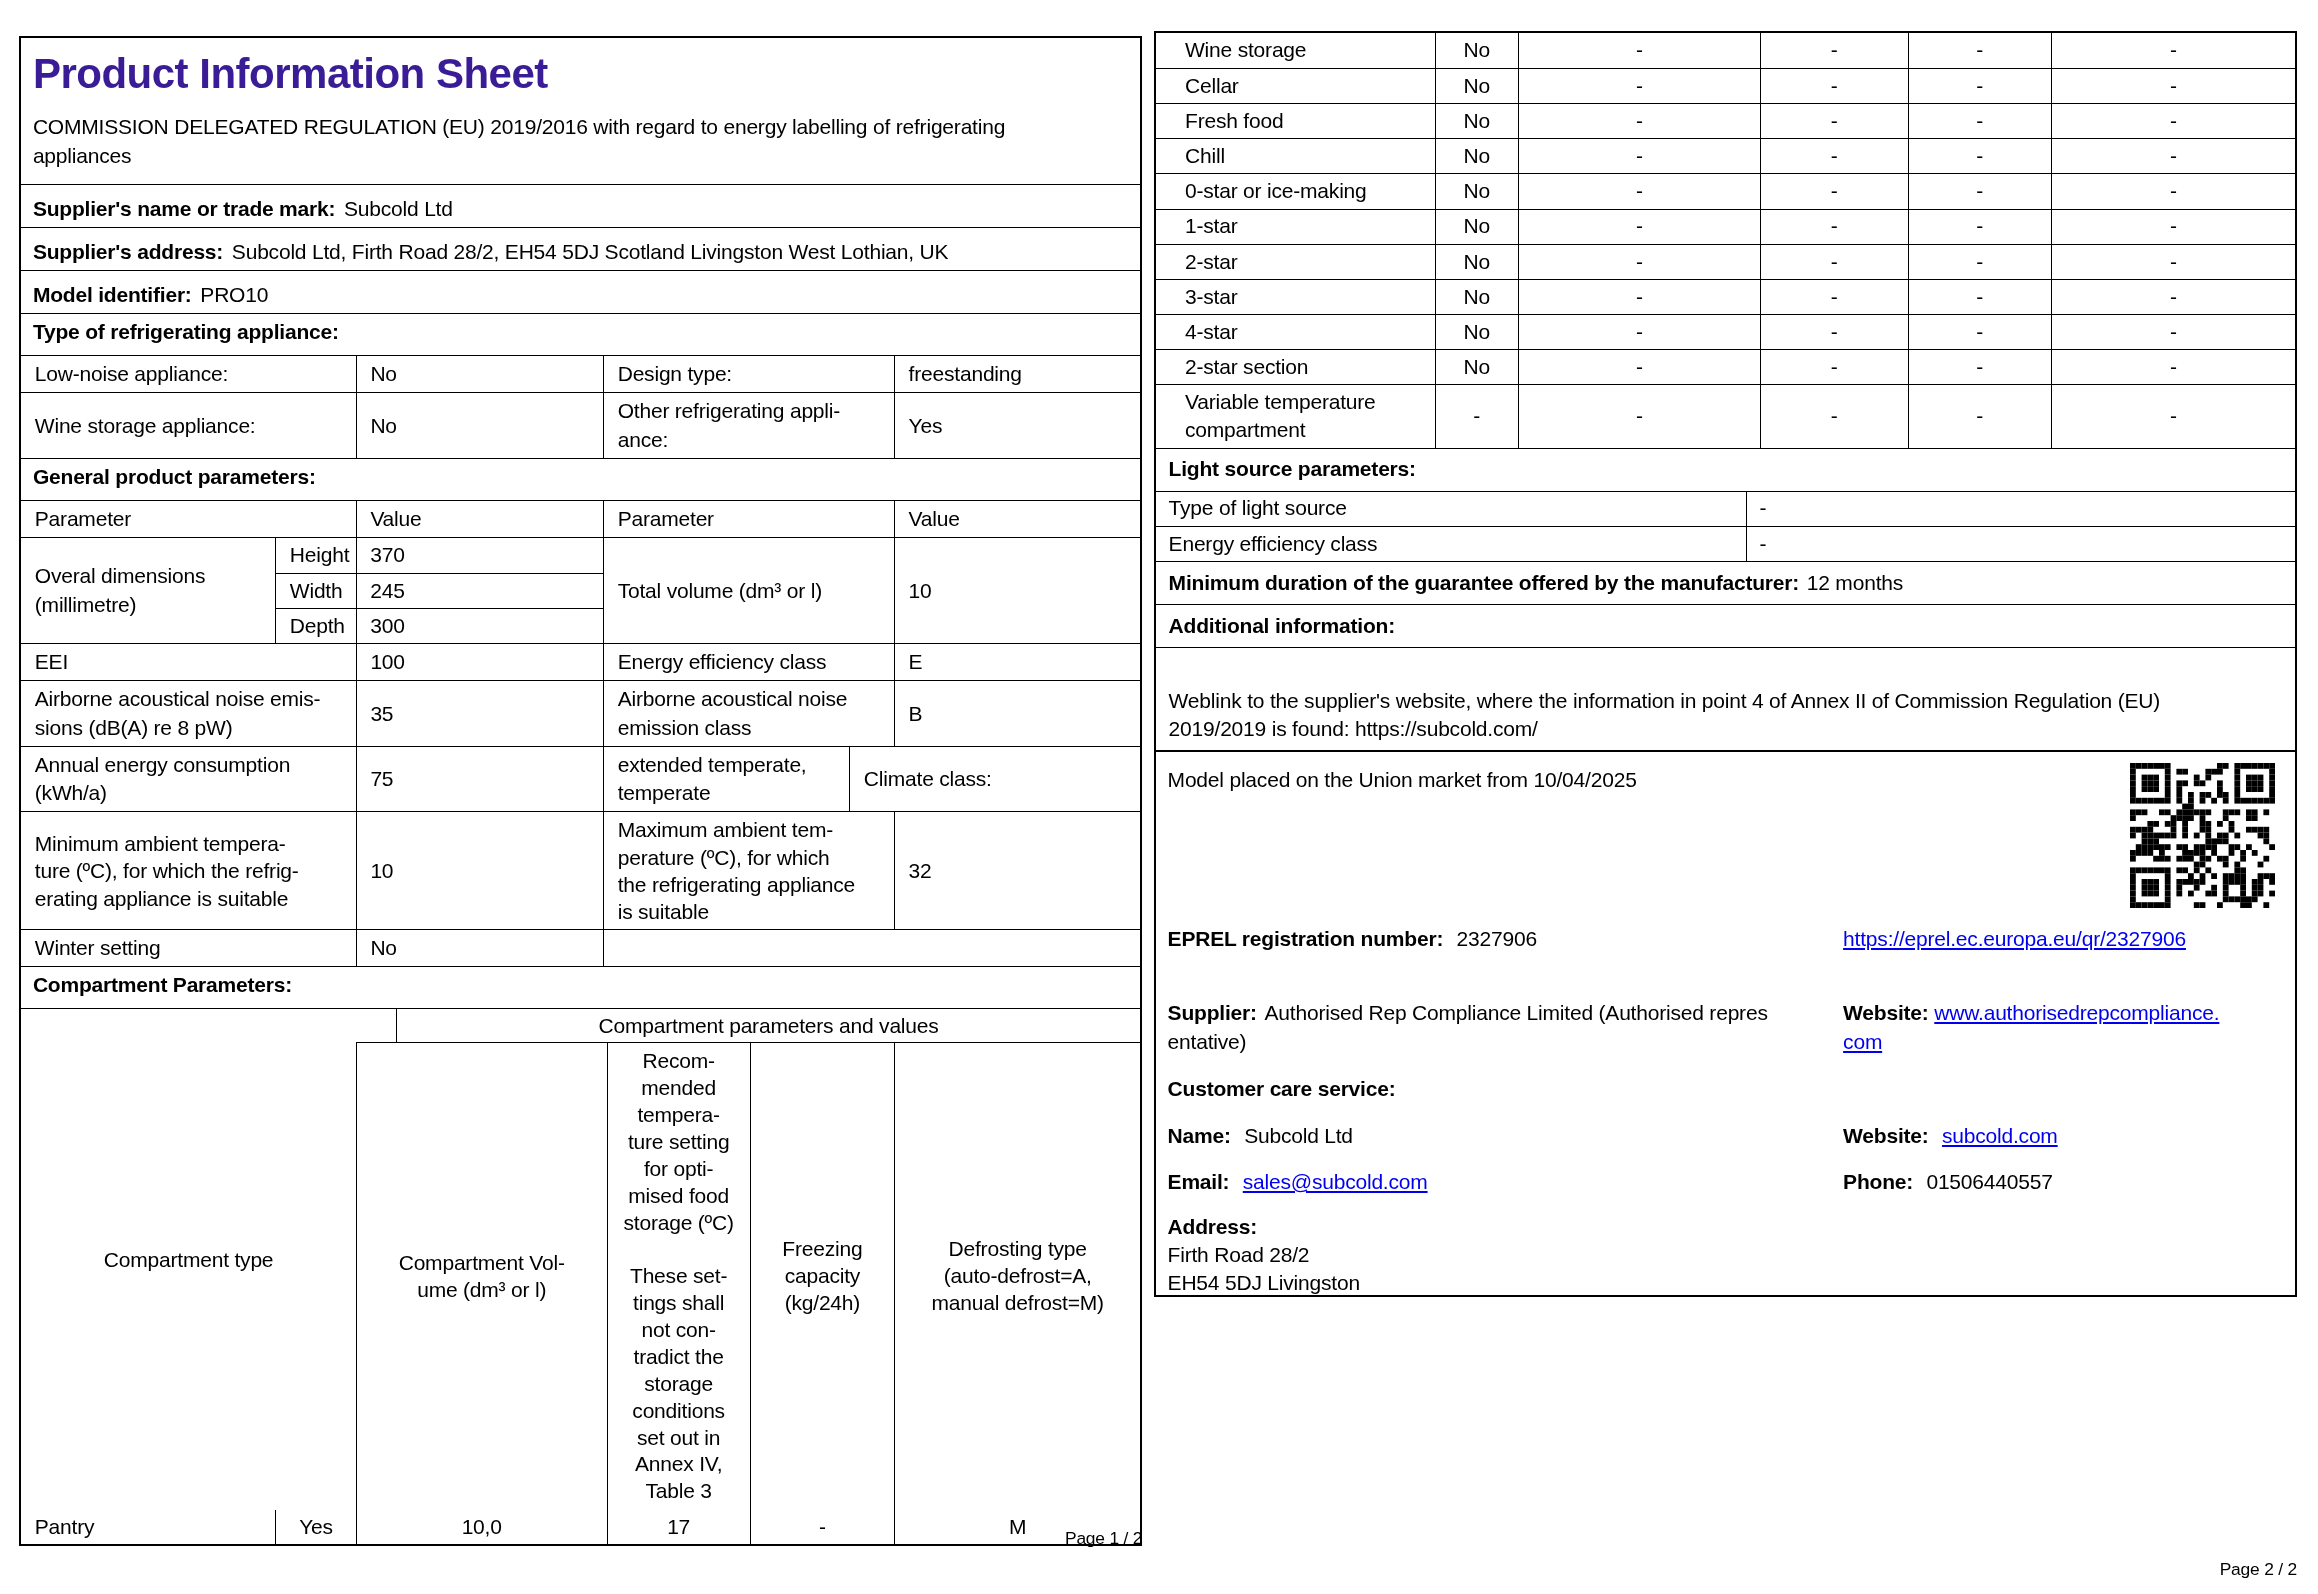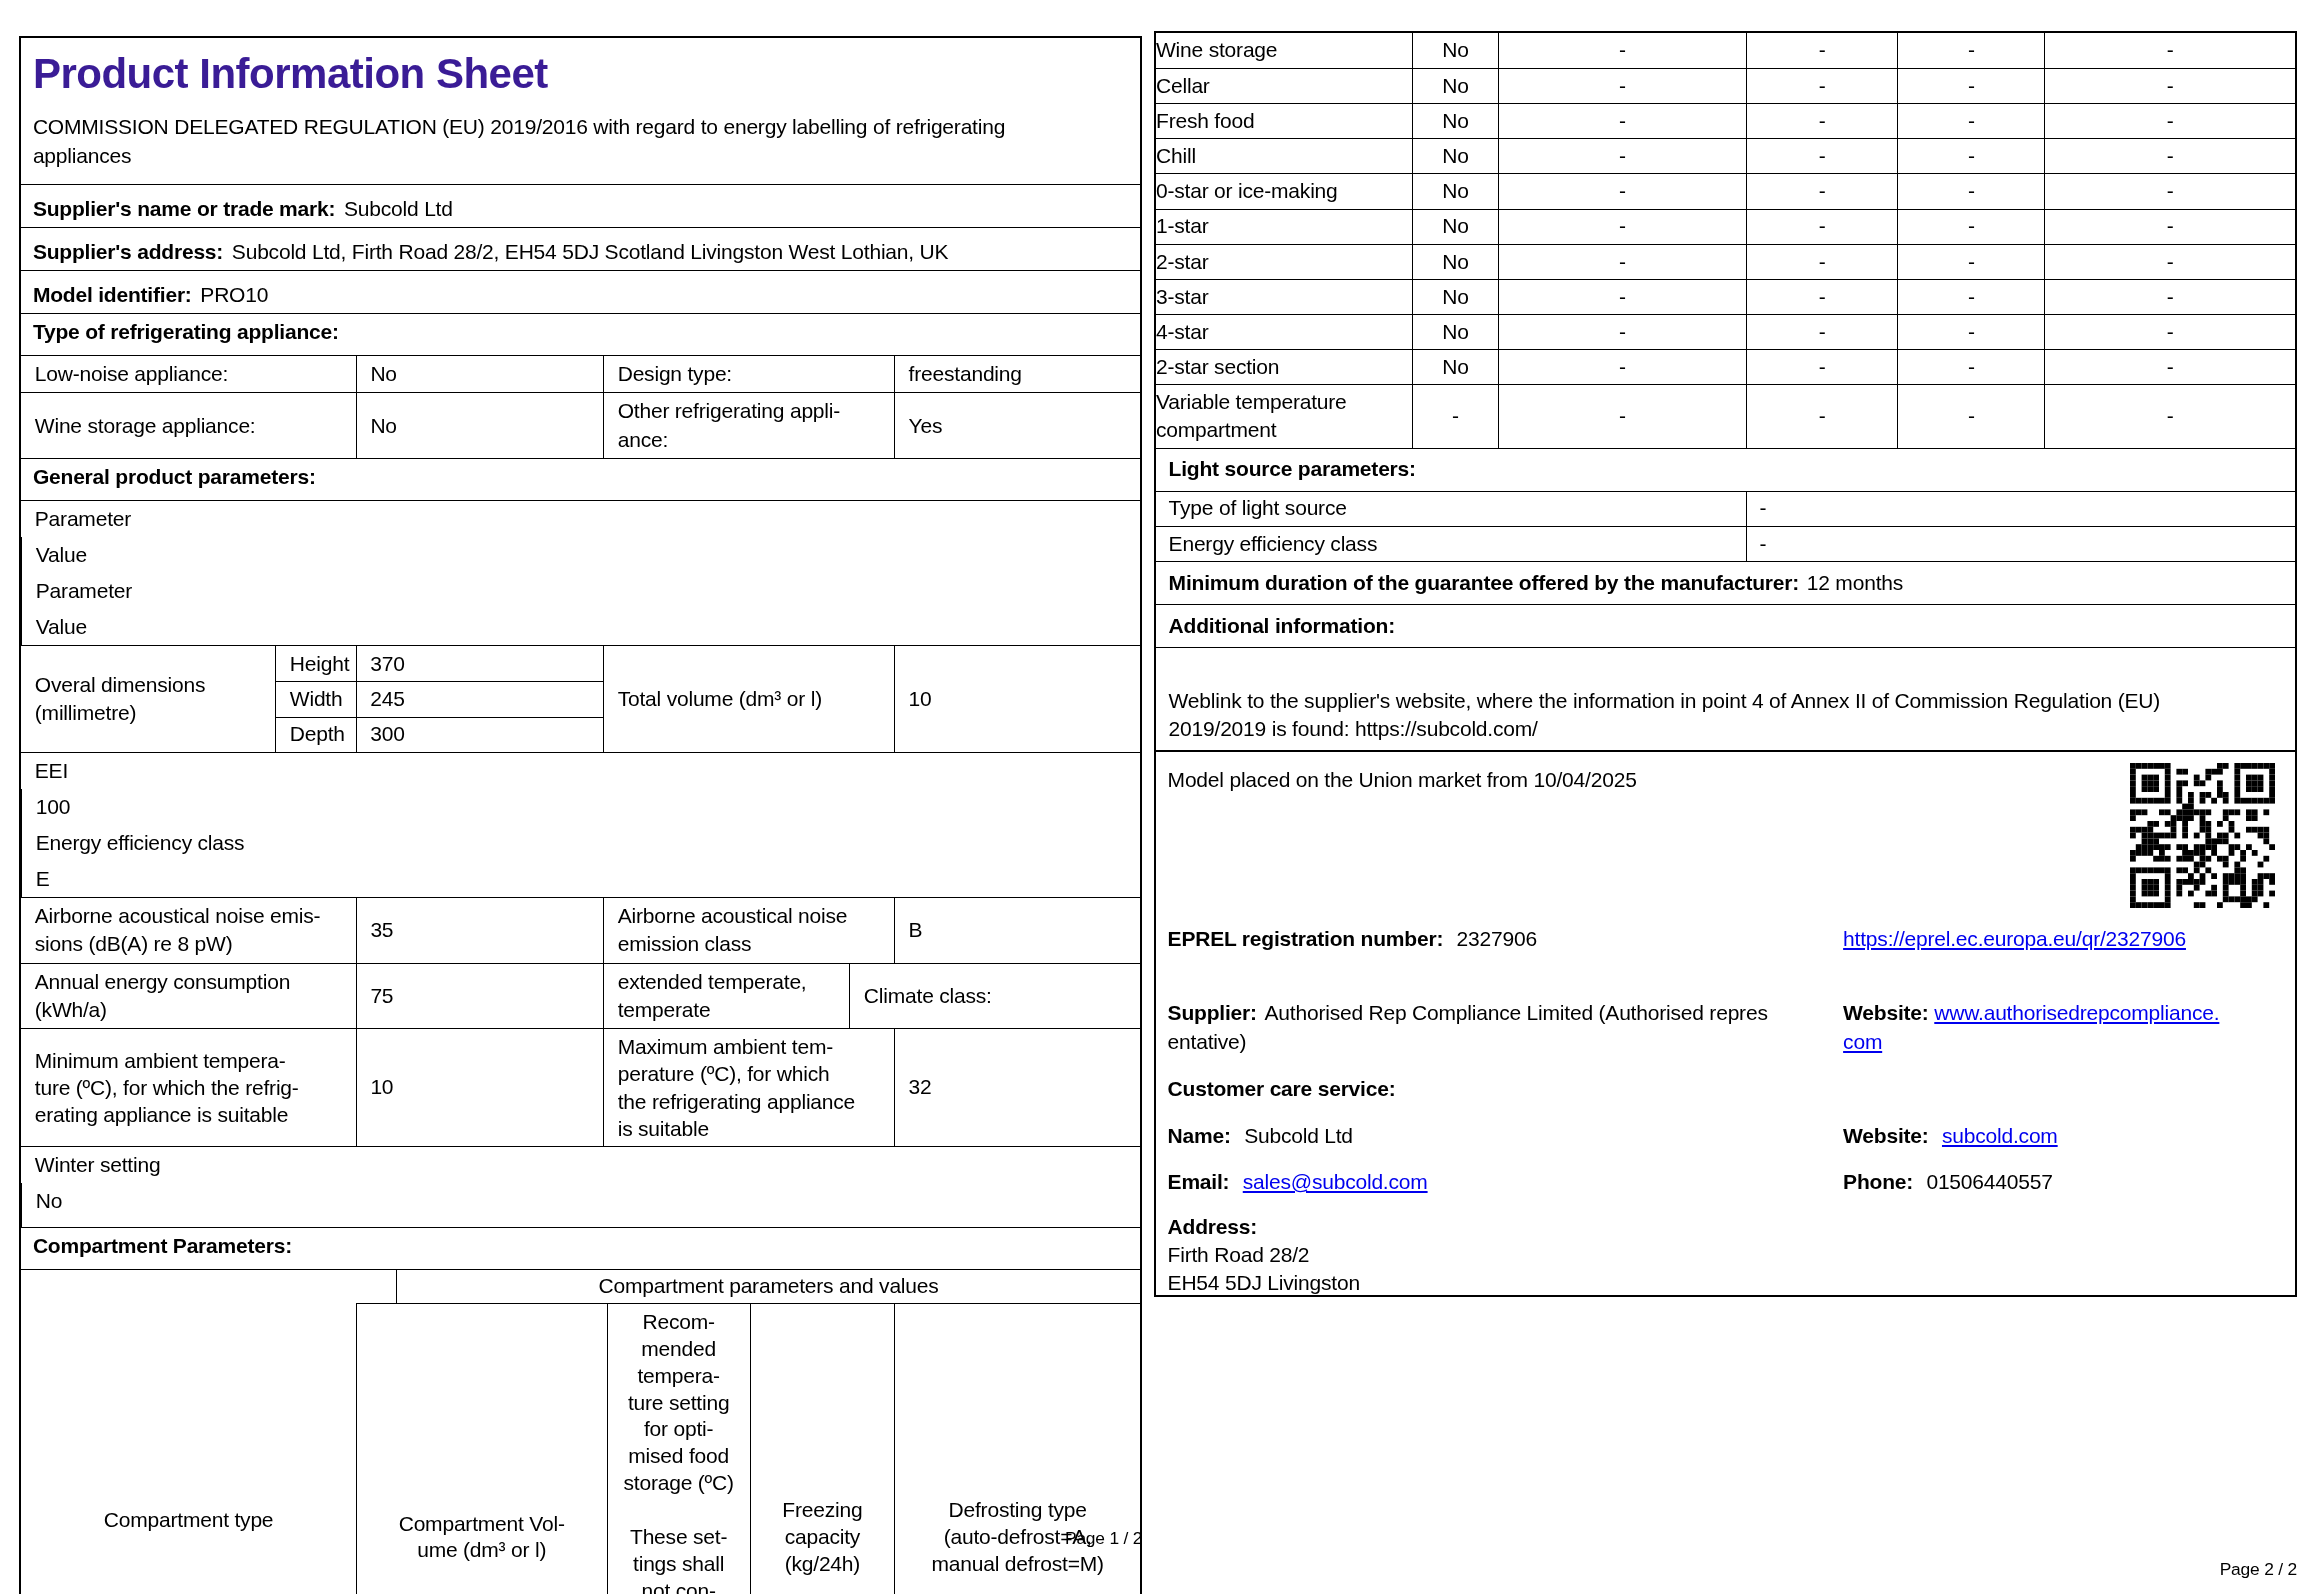--- a/index.html
+++ b/index.html
@@ -21,21 +21,21 @@
   .cell { display:flex; align-items:center; padding:3.9px 6.8px 3.9px 13.5px; white-space:pre-line; }
   .cell + .cell { border-left:1px solid #000; }
   .w1{width:29.9%} .w2{width:22.1%} .w3{width:26.0%} .w4{width:22.0%} .rest{width:48.0%}
   .hdrblk { display:block; padding:12.6px 14.5px 14.5px 11.6px; }
   .title { font-size:42px; font-weight:bold; color:var(--title-color); letter-spacing:-0.5px; line-height:1.1; }
   .reg { margin-top:16.4px; white-space:pre-line; }
   .kvrow { min-height:43px; align-items:flex-end; display:flex; padding:3.9px 6.8px 3.9px 11.6px; }
   .kvrow .val { margin-left:8.7px; }
   .sect { min-height:42px; display:flex; align-items:flex-start; padding:3.9px 11.6px; font-weight:bold; }
   .h72 { min-height:35px; } .h124 { min-height:60px; } .h126 { min-height:61px;justify-content:center; } .h240 { min-height:116px; }
-  .h70 { min-height:34px;flex-direction:column; }
+  .h70 { min-height:34px; }
 
   
   .dims { display:grid; grid-template-columns:22.7% 7.2% 22.1% 26.0% 22.0%; grid-template-rows:repeat(3, minmax(35px,auto)); border-top:1.9px solid #000; }
   .dims > div { display:flex; align-items:center; padding:2.9px 5.8px 2.9px 13.5px; white-space:pre-line; }
   .dcell-label { grid-column:1; grid-row:1/4; }
   .dname { grid-column:2; border-left:1px solid #000; padding-left:7.7px; }
   .dval  { grid-column:3; border-left:1px solid #000; }
   .dsub  { border-top:1px solid #000; }
   .drl { grid-column:4; grid-row:1/4; border-left:1px solid #000; }
   .drv { grid-column:5; grid-row:1/4; border-left:1px solid #000; }
@@ -53,21 +53,21 @@
   .kc + .kc { border-left:1px solid #000; }
 
   .p1foot { position:absolute; left:19.3px; top:1527px; width:1123px; text-align:right; font-size:17.4px; }
 
   
   .p2table { position:absolute; left:1154px; top:31px; width:1143px; border:2.9px solid #000; background:#fff; }
   .r2 { display:flex; align-items:stretch; border-top:1.9px solid #000; min-height:35px; }
   .r2:first-child { border-top:none; }
   .q { display:flex; align-items:center; justify-content:center; white-space:pre-line; padding:2.9px 4.8px; }
   .q + .q { border-left:1px solid #000; }
-  .q1{width:22.5%; justify-content:flex-start; padding-left:0;} .q2{width:7.5%}
+  .q1{width:22.5%; justify-content:flex-start; padding-left:0;margin-left:29px;} .q2{width:7.5%}
   .q3{width:21.8%} .q4{width:13.3%} .q5{width:12.9%} .q6{width:22.0%}
   .lr { display:flex; align-items:stretch; border-top:1.9px solid #000; min-height:35px; }
   .l { display:flex; align-items:center; padding:2.9px 4.8px 2.9px 12.6px; }
   .l1{width:51.8%} .l2{width:48.2%; border-left:1px solid #000;}
   .fullrow { border-top:1.9px solid #000; display:flex; align-items:center; padding:6.8px 12.6px; min-height:43px; }
   .weblink { min-height:71px; display:block; padding:10.6px 12.6px; border-top:1.9px solid #000; white-space:pre-line; }
 
   .box2 { position:absolute; left:1154px; top:750px; width:1143px; height:547px; border:2.9px solid #000; background:#fff; padding:13.5px 20px 9.7px 11.6px; overflow:hidden; }
   .b2top { position:relative; min-height:141px; }
   .qr { position:absolute; right:0px; top:-2.9px; }

